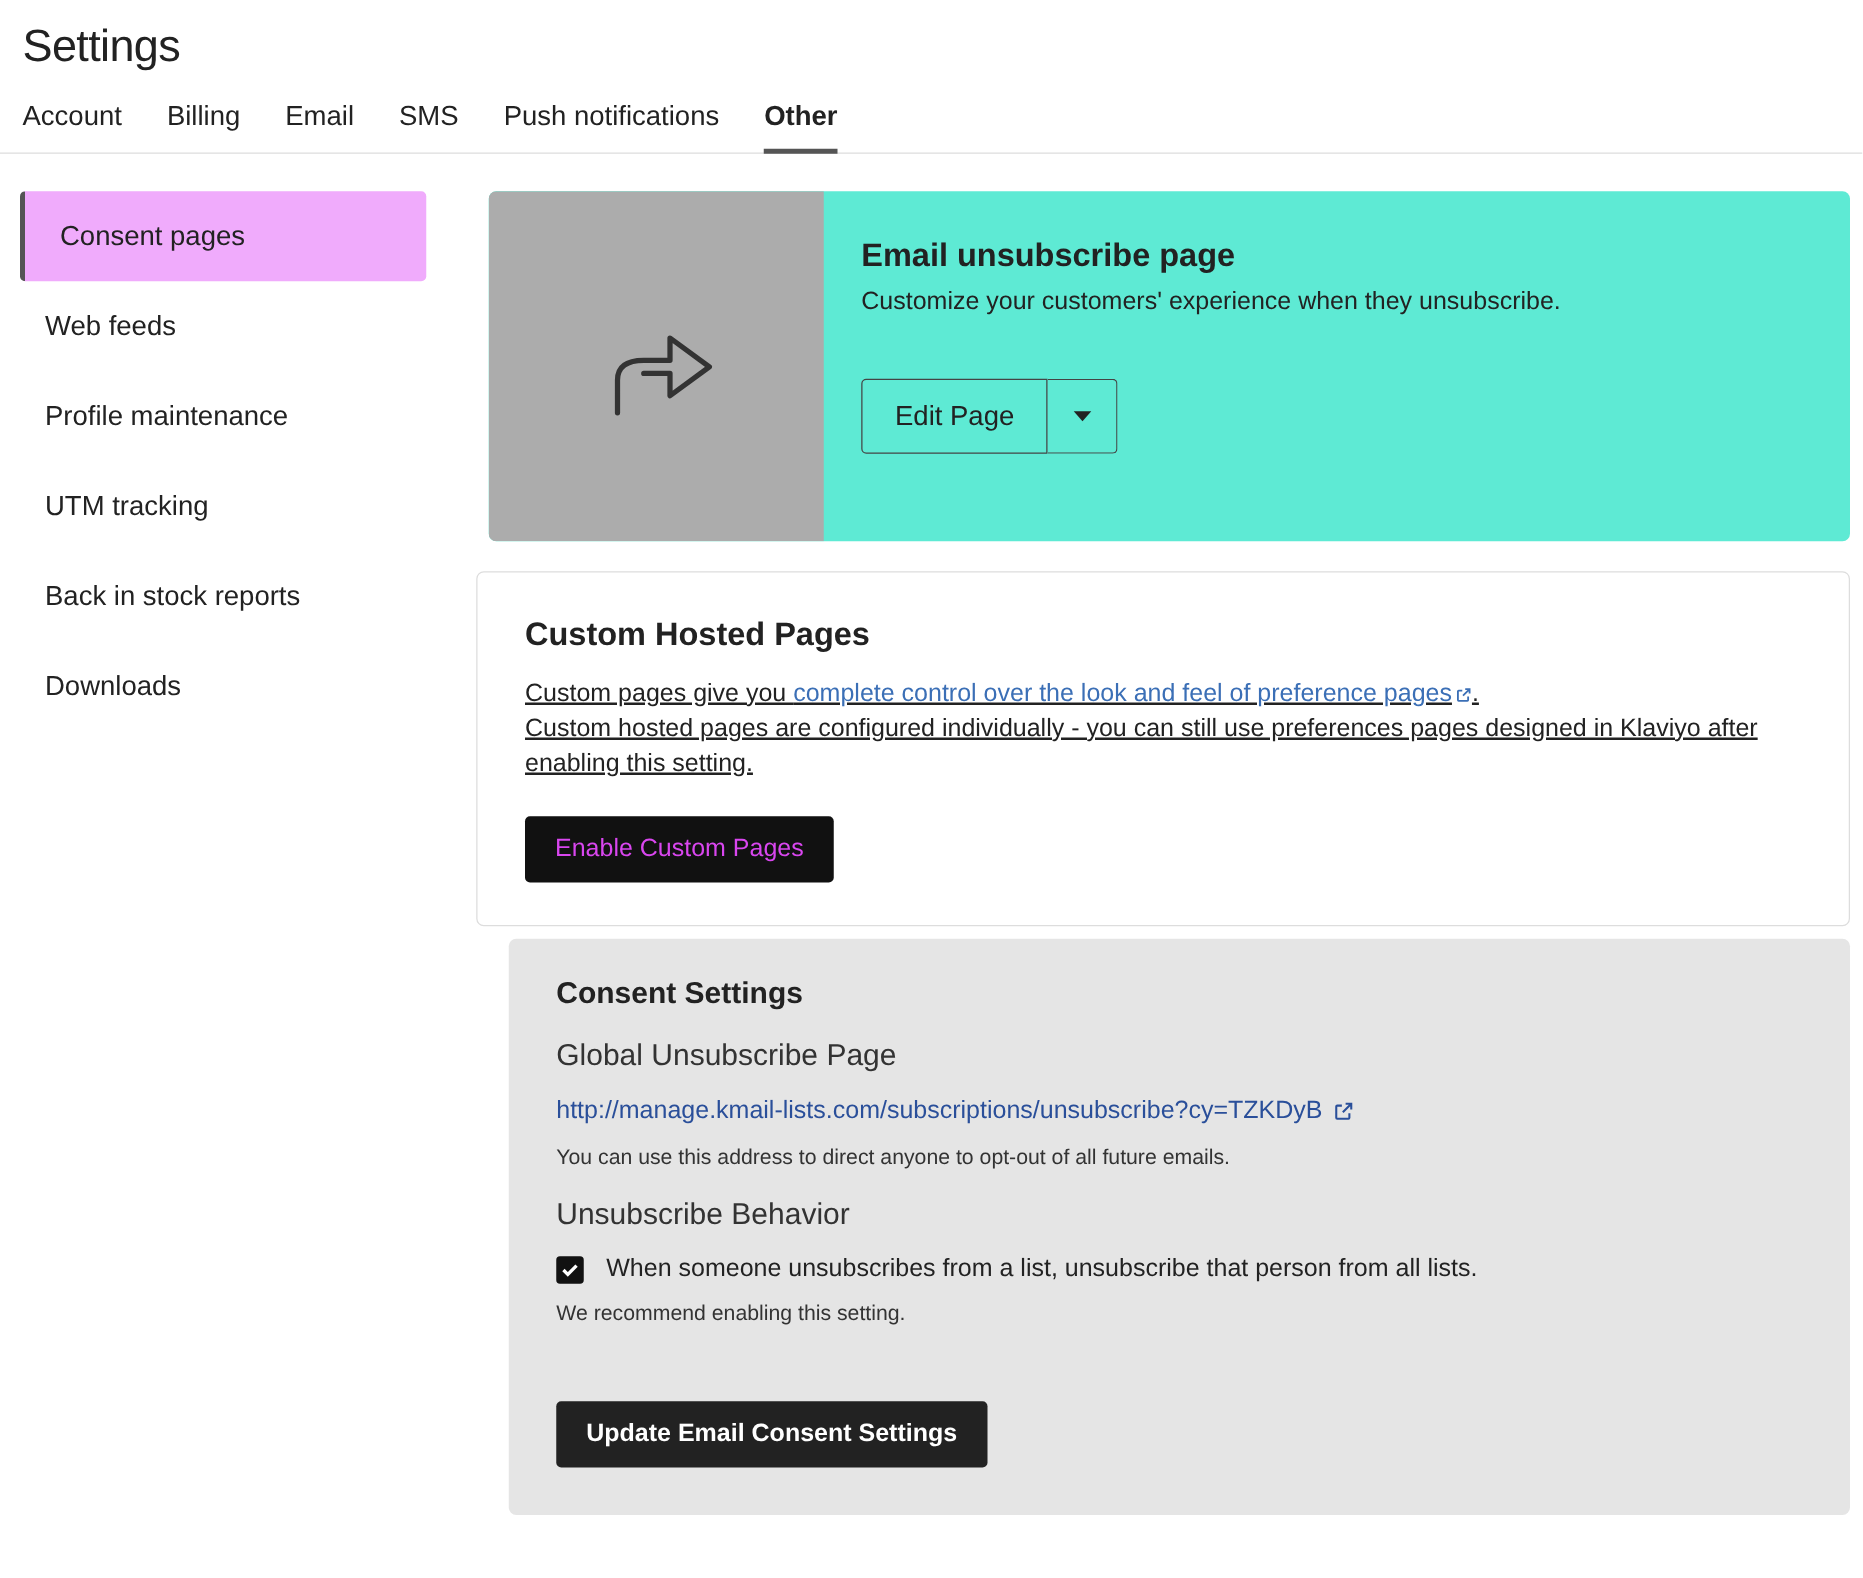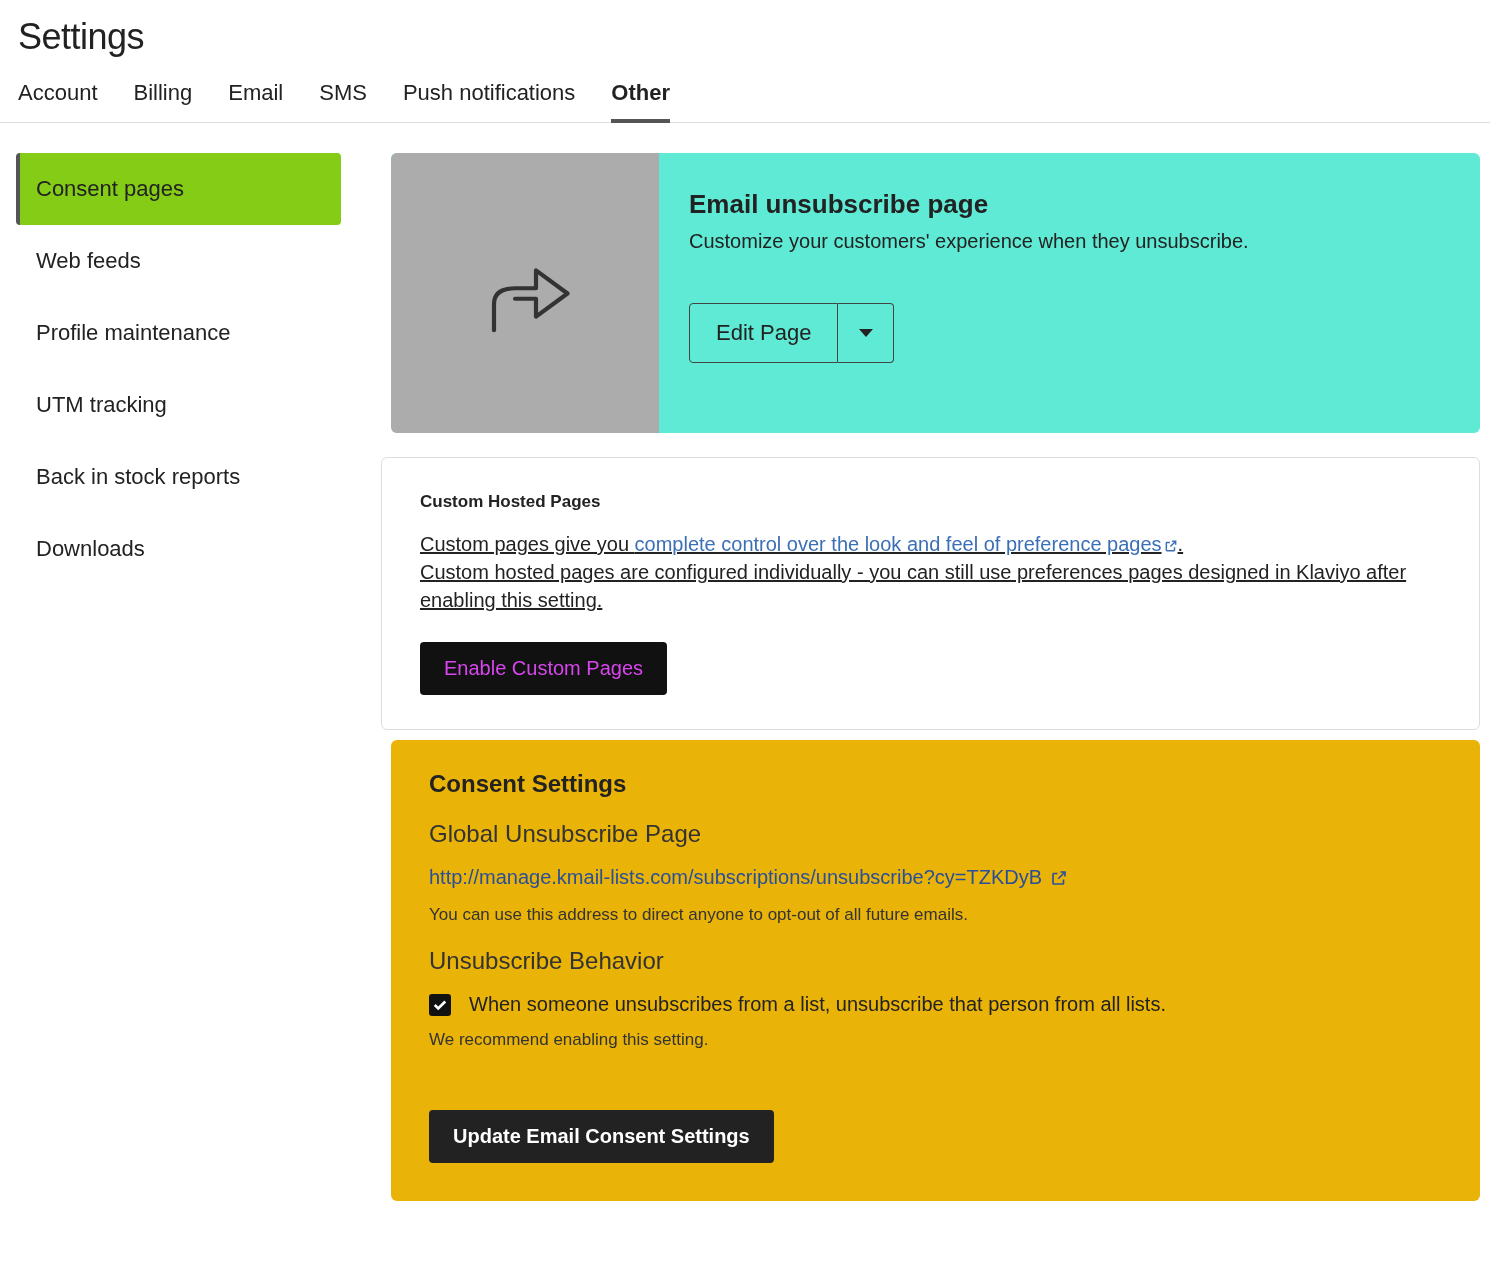--- a/index.html
+++ b/index.html
@@ -7,42 +7,42 @@
 .page { width: 1490px; }
 .header { padding: 16px 18px 0 18px; }
 .page-title { font-size: 36px; font-weight: 500; color: #222; letter-spacing: -0.5px; }
 .tabs { display: flex; gap: 36px; padding: 22px 18px 0 18px; border-bottom: 1px solid #ddd; }
 .tab { font-size: 22px; color: #222; padding: 0 0 16px 0; cursor: pointer; position: relative; }
 .tab.active { font-weight: 600; }
 .tab.active::after { content: ""; position: absolute; left: 0; right: 0; bottom: -1px; height: 4px; background: #555; }
 .body { display: flex; padding: 30px 0 0 6px; gap: 40px; }
 .sidebar { width: 335px; flex-shrink: 0; padding-left: 10px; }
 .side-item { padding: 23px 18px 23px 20px; font-size: 22px; color: #222; cursor: pointer; border-radius: 4px; }
-.side-item.active { background: #84cc16; font-weight: 500; border-left: 4px solid #555; padding-left: 16px; }
+.side-item.active { background: #f0abfc; font-weight: 500; border-left: 4px solid #555; padding-left: 28px; }
 .main { flex: 1; padding-right: 10px; padding-bottom: 30px; }
 
 .card-gray { background: #5eead4; border-radius: 6px; display: flex; padding: 0; overflow: hidden; margin-bottom: 24px; margin-left: 10px; position: relative; }
 .card-gray-icon { width: 268px; min-height: 280px; display: flex; align-items: center; justify-content: center; background: #acacac; position: relative; }
 .card-gray-icon svg.share { width: 105px; height: 105px; stroke: #333; fill: none; stroke-width: 4; }
 .card-gray-body { padding: 36px 30px 36px 30px; flex: 1; }
 .card-gray-title { font-size: 26px; font-weight: 600; color: #222; margin-bottom: 10px; }
 .card-gray-sub { font-size: 20px; color: #222; margin-bottom: 50px; }
 .btn-split { display: inline-flex; }
 .btn-split-main { border: 1.5px solid #444; padding: 16px 26px; font-size: 22px; font-weight: 500; color: #222; background: transparent; border-radius: 4px 0 0 4px; cursor: pointer; }
 .btn-split-drop { border: 1.5px solid #444; border-left: none; width: 56px; display: flex; align-items: center; justify-content: center; border-radius: 0 4px 4px 0; cursor: pointer; background: transparent; }
 .btn-split-drop svg { width: 16px; height: 12px; fill: #222; }
 
 .card-white { background: #fff; border: 1px solid #ddd; border-radius: 6px; padding: 34px 38px; margin-bottom: 10px; }
-.card-white h2 { font-size: 17px; font-weight: 600; margin-bottom: 18px; color: #222; }
+.card-white h2 { font-size: 26px; font-weight: 600; margin-bottom: 18px; color: #222; }
 .card-white p { font-size: 20px; line-height: 1.4; color: #222; text-decoration: underline; }
 a.link { color: #3b6fb6; text-decoration: none; }
 a.link svg { width: 14px; height: 14px; display: inline-block; vertical-align: middle; margin-left: 2px; }
 .btn-black { background: #111; color: #d946ef; border: none; padding: 15px 24px; font-size: 20px; font-weight: 400; border-radius: 4px; cursor: pointer; margin-top: 28px; }
 
-.card-gray2 { background: #eab308; border-radius: 6px; padding: 30px 38px 38px 38px; margin-left: 10px; }
+.card-gray2 { background: #e5e5e5; border-radius: 6px; padding: 30px 38px 38px 38px; margin-left: 26px; }
 .card-gray2 h2 { font-size: 24px; font-weight: 700; color: #222; margin-bottom: 22px; }
 .card-gray2 h3 { font-size: 24px; font-weight: 400; color: #333; margin-bottom: 18px; margin-top: 8px; }
 .url-link { color: #2a4f9a; font-size: 20px; text-decoration: none; display: inline-flex; align-items: center; gap: 8px; }
 .url-link svg { width: 18px; height: 18px; stroke: #2a4f9a; fill: none; stroke-width: 2.2; }
 .help-text { font-size: 17px; color: #333; margin-top: 16px; margin-bottom: 22px; }
 .checkbox-row { display: flex; align-items: center; gap: 18px; margin-bottom: 14px; margin-top: 10px; }
 .checkbox { width: 22px; height: 22px; background: #111; border-radius: 3px; display: flex; align-items: center; justify-content: center; cursor: pointer; }
 .checkbox svg { width: 14px; height: 12px; stroke: #fff; stroke-width: 3; fill: none; }
 .checkbox-label { font-size: 20px; color: #222; }
 .btn-dark { background: #222; color: #fff; border: none; padding: 15px 24px; font-size: 20px; font-weight: 600; border-radius: 4px; cursor: pointer; margin-top: 38px; }

